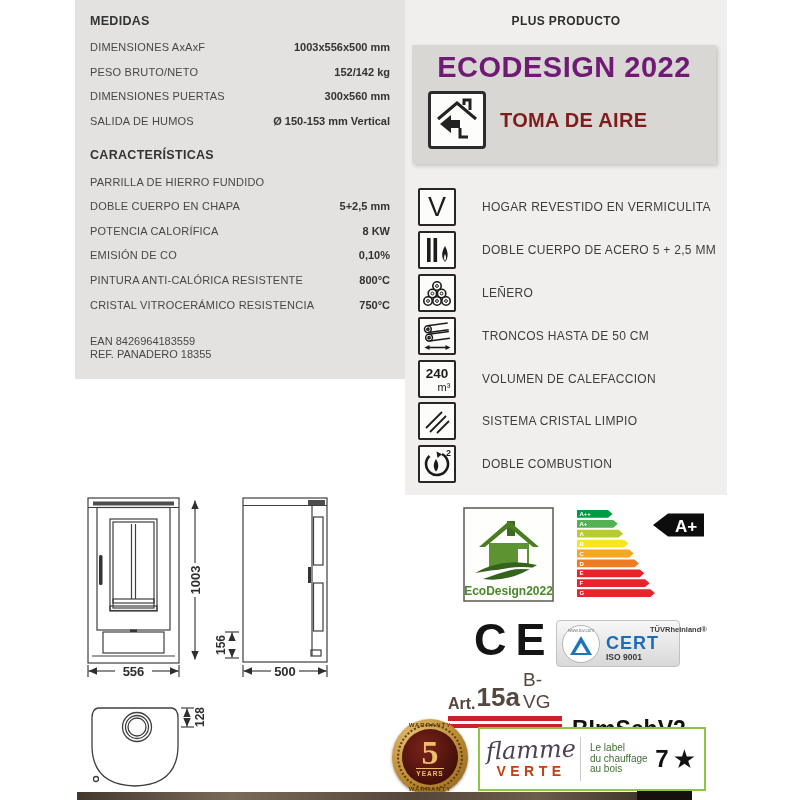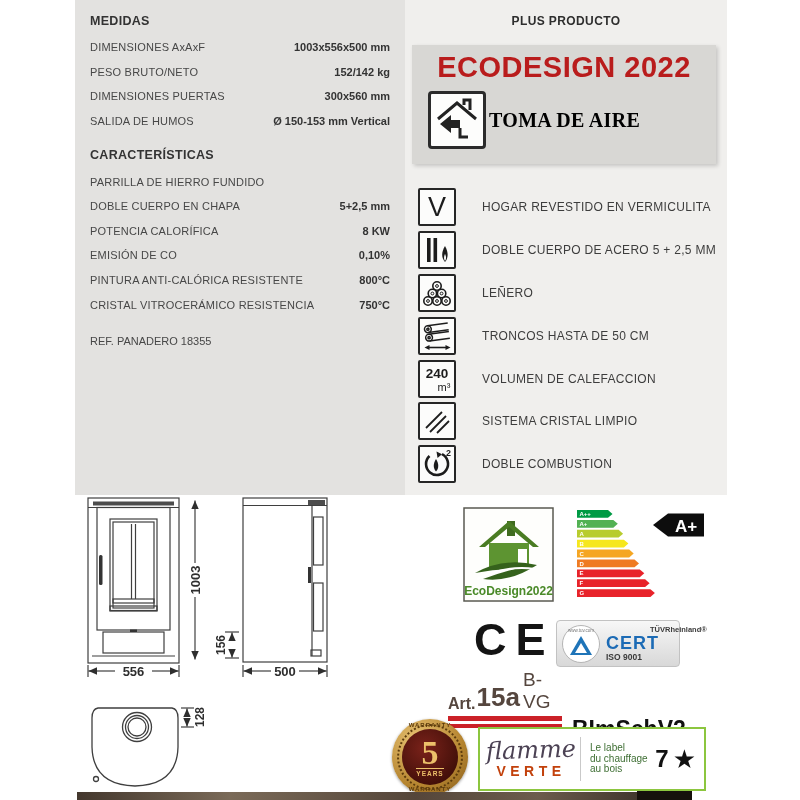--- a/index.html
+++ b/index.html
@@ -1,41 +1,41 @@
 <!DOCTYPE html>
 <html><head>
 <meta charset="utf-8">
 <style>
   * { margin:0; padding:0; box-sizing:border-box; }
   html,body { width:800px; height:800px; background:#ffffff; overflow:hidden;
               font-family:"Liberation Sans", sans-serif; color:#3c3c3c; }
   .page { position:relative; width:800px; height:800px; background:#fff; }
 
   
-  .left-panel { position:absolute; left:75px; top:0; width:330px; height:495px;
+  .left-panel { position:absolute; left:75px; top:0; width:330px; height:379px;
                 background:#e3e2e0; padding:14px 15px 0 15px; }
   .sec-title { font-size:12.5px; font-weight:bold; color:#333; letter-spacing:.3px; margin-bottom:7px; }
   .spec-row { display:flex; justify-content:space-between; align-items:center; height:24.6px; }
   .spec-row .lbl { font-size:11px; color:#474747; letter-spacing:.2px; }
   .spec-row .val { font-size:11px; font-weight:bold; color:#333; white-space:nowrap; }
   .sec-title.second { margin-top:15px; }
   .ean-block { margin-top:18px; font-size:11px; line-height:13.5px; color:#474747; }
 
   
   .right-panel { position:absolute; left:405px; top:0; width:322px; height:495px; background:#f0efed; }
   .plus-title { text-align:center; font-size:12px; font-weight:bold; color:#2e2e2e;
                 letter-spacing:.4px; padding-top:14px; }
   .eco-box { position:absolute; left:7px; top:45px; width:304px; height:119px; background:#d8d7d4;
              box-shadow:2px 2px 4px rgba(0,0,0,.18); padding-top:6px; }
   .eco-headline { text-align:center; font-size:29px; font-weight:bold; letter-spacing:.5px; }
   .eco-row { display:flex; align-items:center; margin:7px 0 0 16px; }
   .house-box { width:58px; height:58px; border:3px solid #2b2b2b; border-radius:4px;
                background:#fdfdfc; display:flex; align-items:center; justify-content:center; }
-  .toma-lines { margin-left:3px; font-size:20px; font-weight:bold; color:#000000;
-                line-height:27px; letter-spacing:.3px;font-family:Liberation Serif, serif; }
+  .toma-lines { margin-left:14px; font-size:20px; font-weight:bold; color:#7f1d1d;
+                line-height:27px; letter-spacing:.3px; }
   .features { position:absolute; left:13px; top:186px; width:300px; }
   .feature-row { display:flex; align-items:center; height:42.8px; }
   .f-icon { width:38px; height:38px; border:2px solid #262626; border-radius:2px; background:#fcfcfb;
             flex:0 0 38px; display:flex; align-items:center; justify-content:center; }
   .f-label { margin-left:26px; font-size:12px; color:#3d3d3d; letter-spacing:.3px; }
 
   
   .drawings { position:absolute; left:75px; top:495px; }
   .drawings text { font-family:"Liberation Sans",sans-serif; font-weight:bold; fill:#2e2e2e; }
 
@@ -143,29 +143,30 @@
     <div class="spec-row">
       <span class="lbl">PINTURA ANTI-CALÓRICA RESISTENTE</span>
       <span class="val">800°C</span>
     </div>
     <div class="spec-row">
       <span class="lbl">CRISTAL VITROCERÁMICO RESISTENCIA</span>
       <span class="val">750°C</span>
     </div>
 
     <div class="ean-block">
+      <div>EAN 8426964183559</div>
       <div>REF. PANADERO 18355</div>
     </div>
   </section>
 
   <section class="right-panel">
     <div class="plus-title">PLUS PRODUCTO</div>
 
     <div class="eco-box">
-      <div class="eco-headline" id="eco-headline" style="color: #b91c1c;">ECODESIGN 2022</div>
+      <div class="eco-headline" id="eco-headline" style="color: #701a75;">ECODESIGN 2022</div>
       <div class="eco-row">
         <div class="house-box">
           <svg width="46" height="46" viewBox="0 0 46 46">
             <polyline points="4,22 23,6 42,22" fill="none" stroke="#222" stroke-width="3"></polyline>
             <polyline points="30,8 30,3 36,3 36,13" fill="none" stroke="#222" stroke-width="3"></polyline>
             <polygon points="26,23 17,23 17,18 6,27 17,36 17,31 26,31" fill="#222"></polygon>
             <polyline points="26,31 26,40 34,40" fill="none" stroke="#222" stroke-width="3"></polyline>
           </svg>
         </div>
         <div class="toma-lines">

